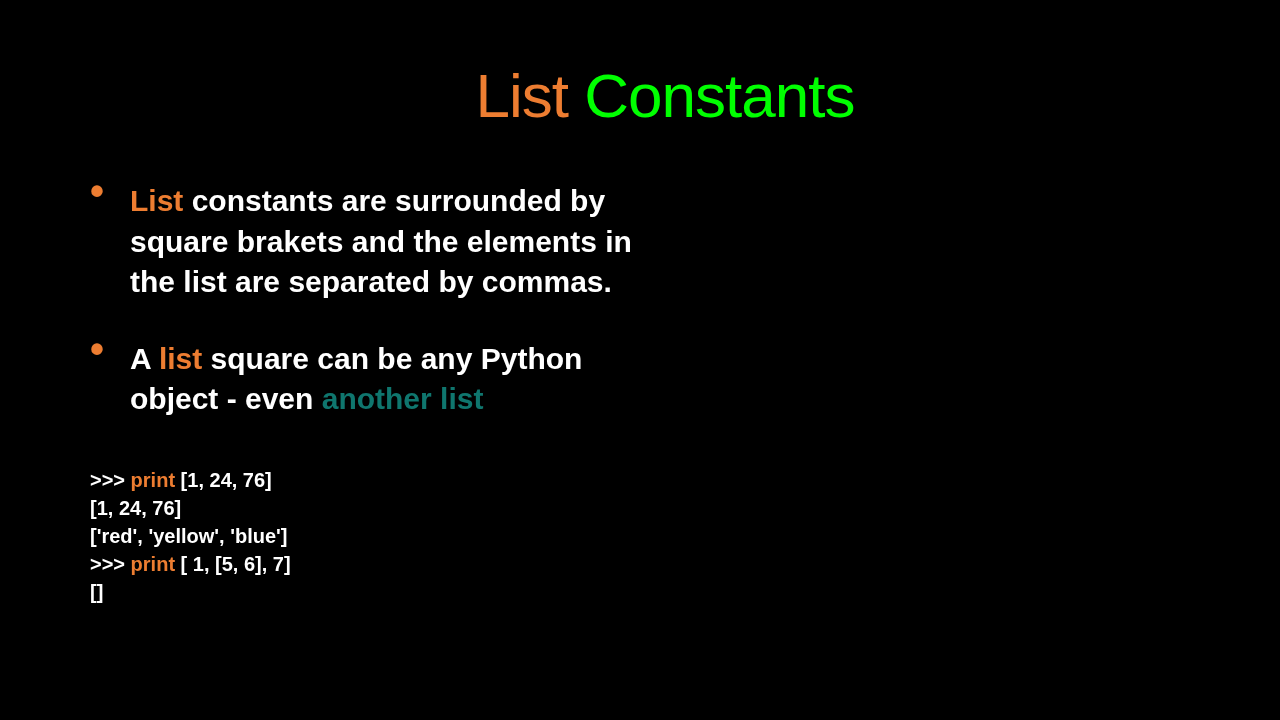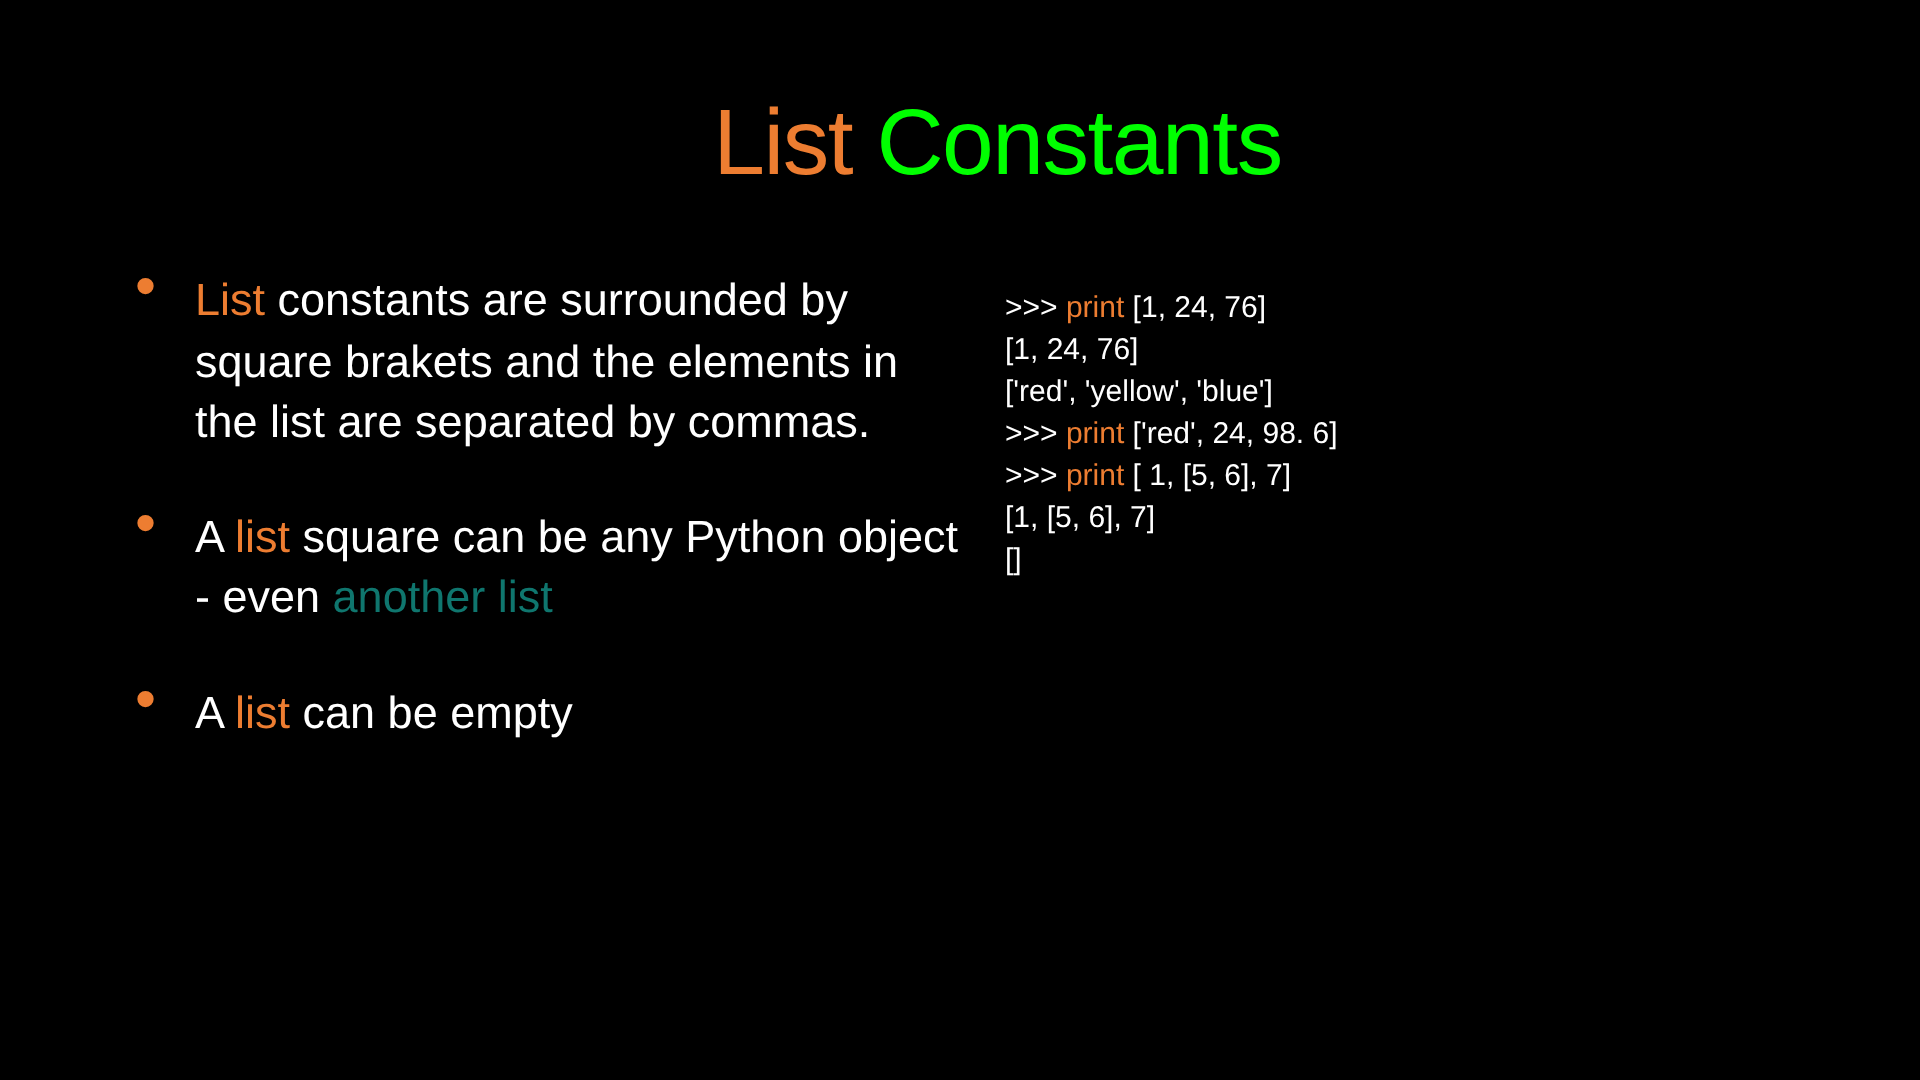--- a/index.html
+++ b/index.html
@@ -23,21 +23,22 @@
     text-align: center;
     font-size: 62px;
     font-weight: 400;
     margin: 0 0 50px 0;
     letter-spacing: -1px;
   }
   .title .w1 { color: #ed7d31; }
   .title .w2 { color: #00ff00; }
   .columns {
     display: flex;
-    flex-direction: row;
+    flex-direction: column;
+    font-weight: bold;
   }
   .left {
     width: 550px;
     padding-right: 30px;
   }
   .right {
     flex: 1;
     padding-top: 10px;
   }
   ul.bullets {
@@ -82,31 +83,28 @@
     <span> </span>
     <span class="w2">Constants</span>
   </h1>
 
   <div class="columns">
 
     <div class="left">
       <ul class="bullets">
         <li><span class="hl">List</span><span> constants are surrounded by square brakets and the elements in the list are separated by commas.</span></li>
         <li><span>A </span><span class="hl">list</span><span> square can be any Python object - even </span><span class="hl2">another list</span></li>
-        <li><span>A </span><span class="hl">list</span><span> can be empty</span></li>
       </ul>
     </div>
 
     <div class="right">
       <div class="code" id="code-block">
           <div><span>&gt;&gt;&gt; </span><span class="kw">print </span><span>[1, 24, 76]</span></div>
           <div><span>[1, 24, 76]</span></div>
           <div><span>['red', 'yellow', 'blue']</span></div>
-          <div><span>&gt;&gt;&gt; </span><span class="kw">print </span><span>['red', 24, 98. 6]</span></div>
           <div><span>&gt;&gt;&gt; </span><span class="kw">print </span><span>[ 1, [5, 6], 7]</span></div>
-          <div><span>[1, [5, 6], 7]</span></div>
           <div><span>[]</span></div>
         </div>
     </div>
 
   </div>
 
 </div>
 
 </body></html>

